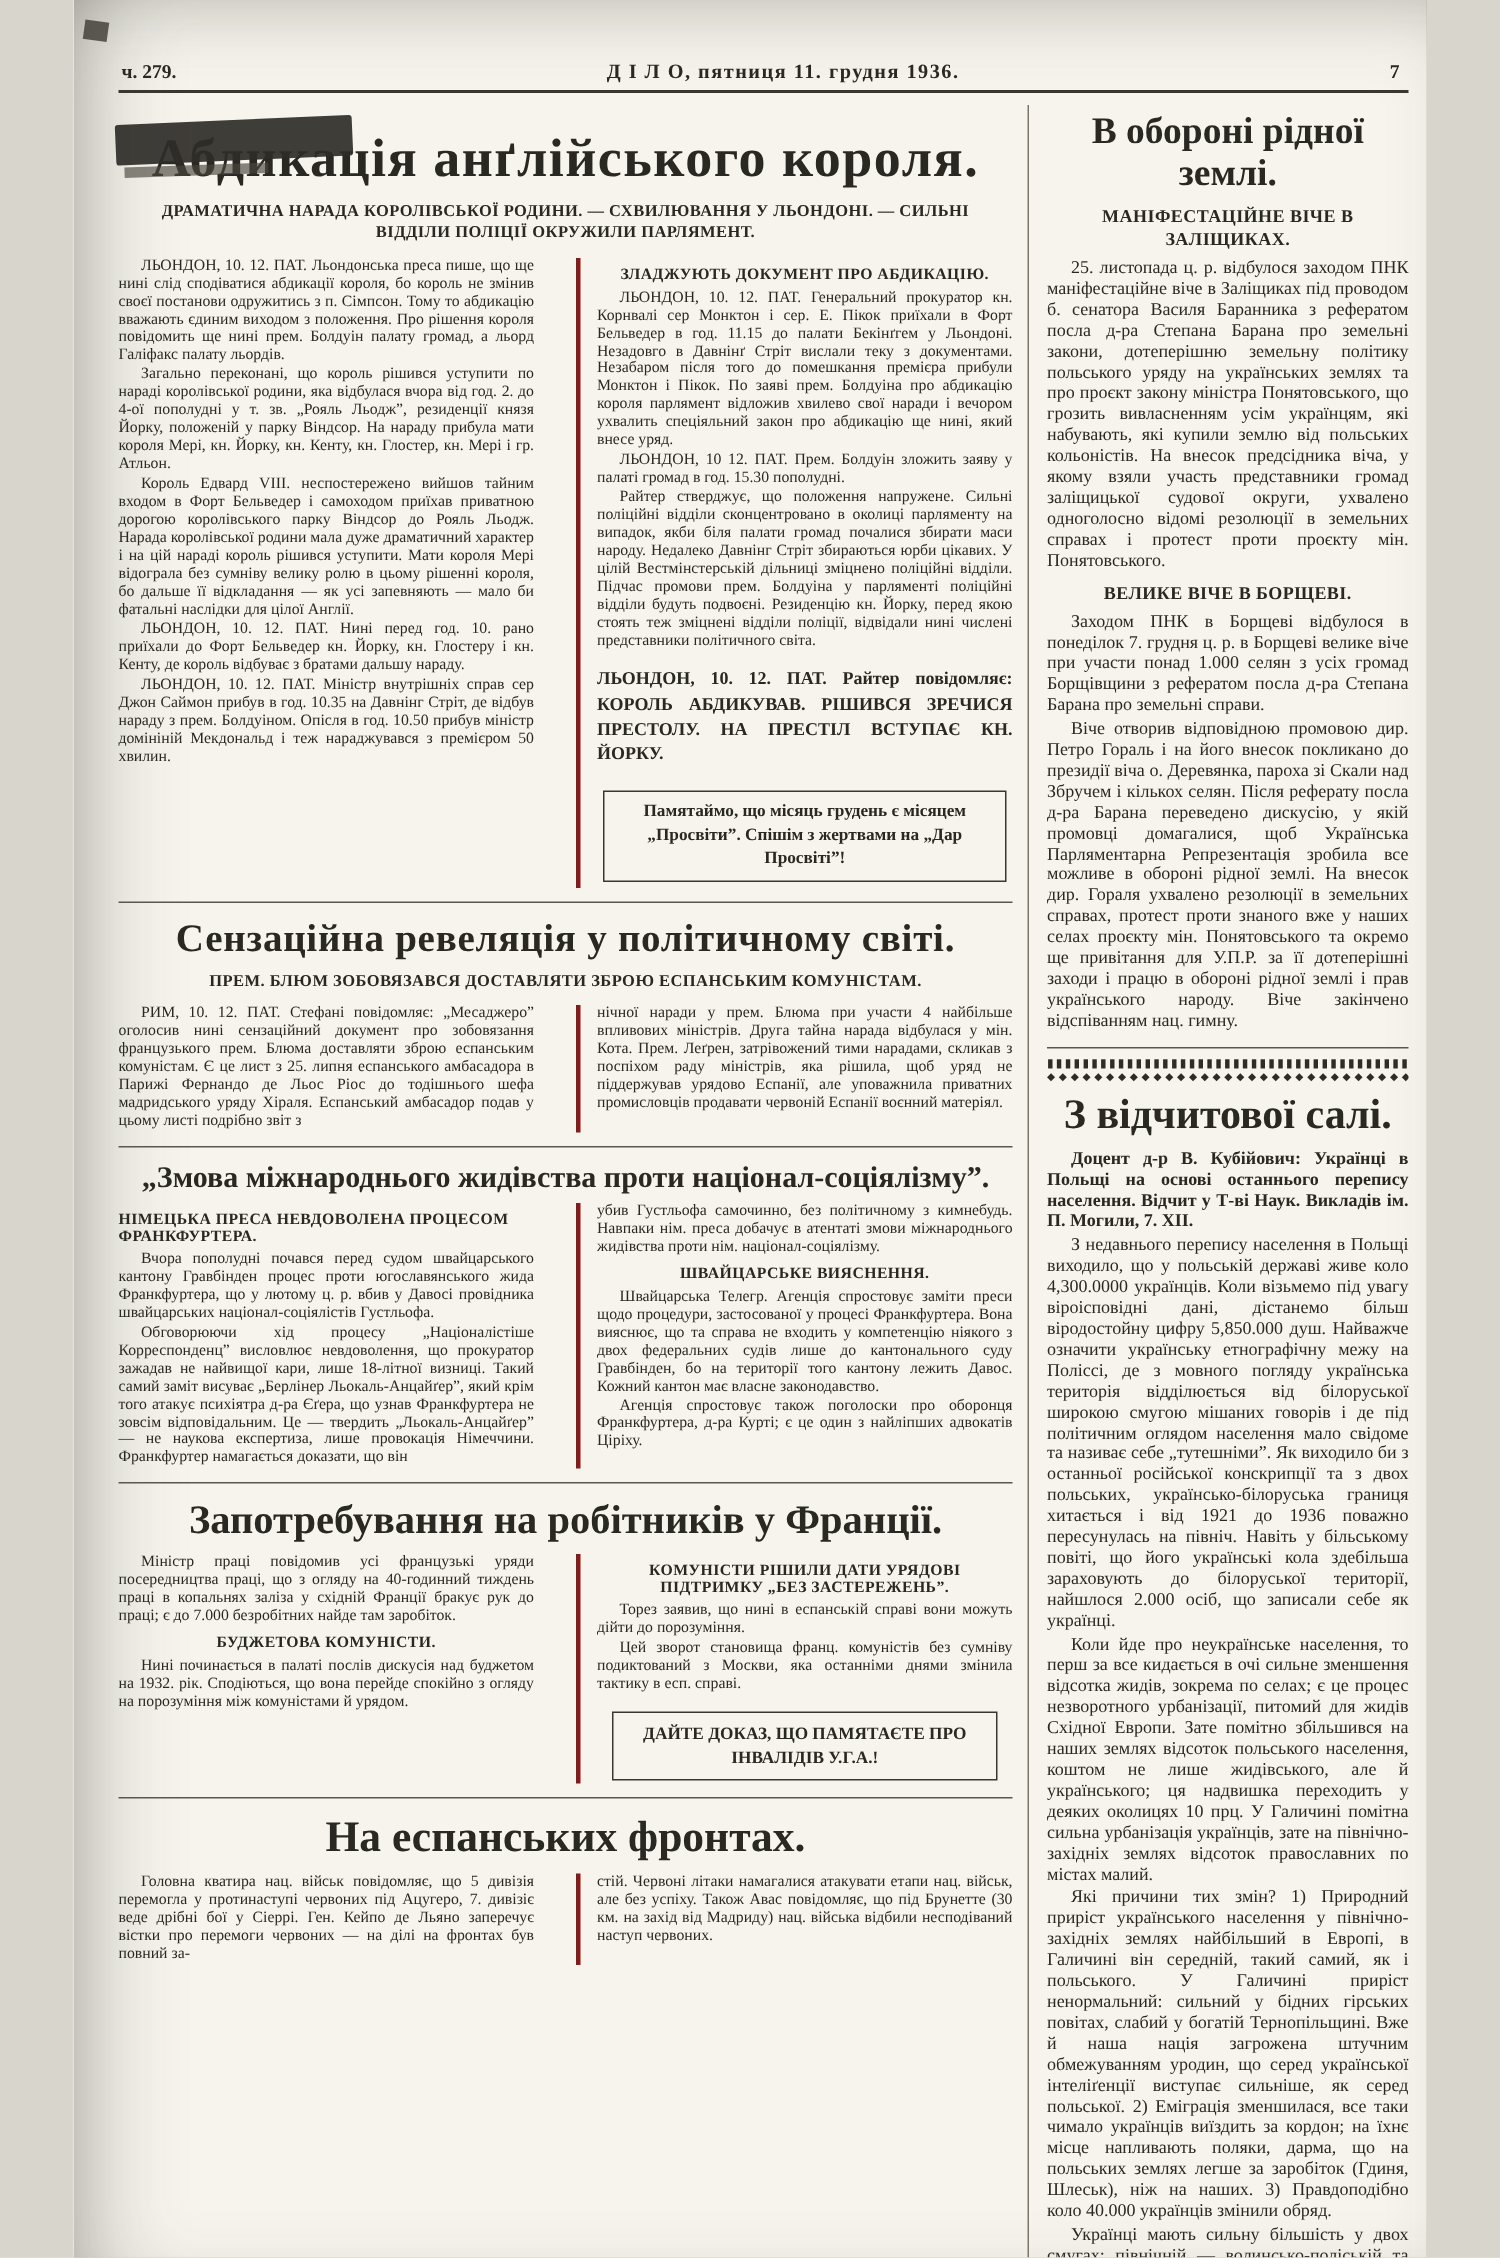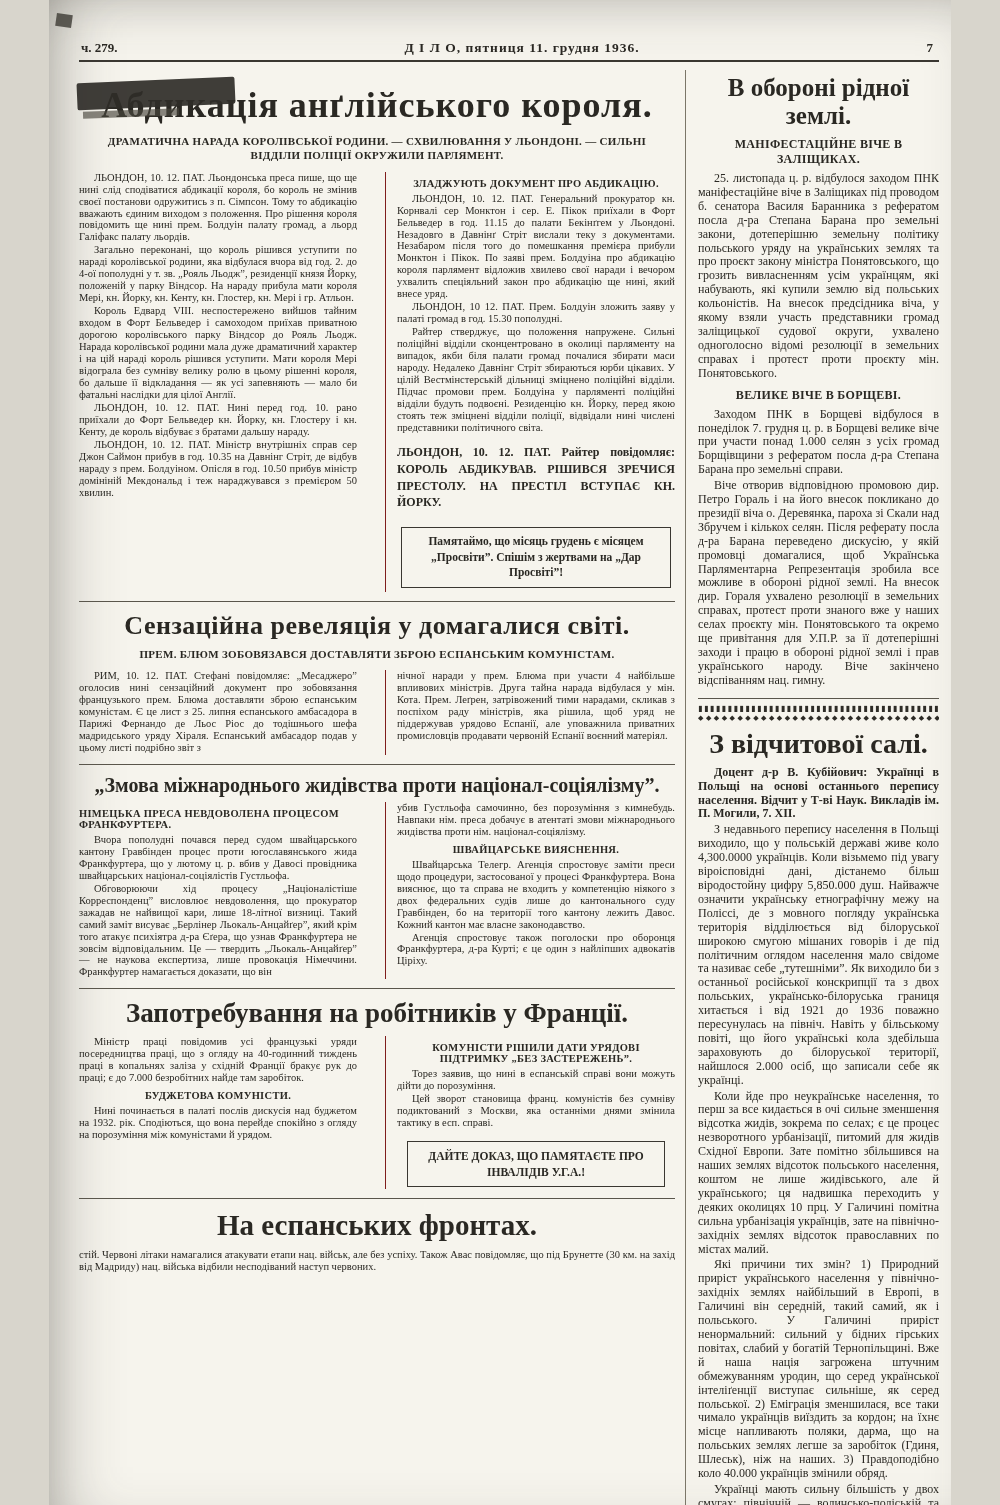--- a/index.html
+++ b/index.html
@@ -15,21 +15,21 @@
   .masthead .pageno{font-weight:bold;font-size:13px;}
 
   .content{display:flex;margin-top:8px;}
   .main{width:596px;}
   .side{flex:1;border-left:1px solid #7b7668;margin-left:10px;padding-left:12px;min-width:0;}
 
   .article + .article{border-top:1px solid #5a564c;margin-top:9px;padding-top:7px;}
 
   .twocol{display:flex;}
   .col{flex:1;min-width:0;}
-  .col + .col{border-left:1px solid #7f1d1d;margin-left:28px;padding-left:11px;}
+  .col + .col{border-left:3px solid #7f1d1d;margin-left:28px;padding-left:11px;}
 
   .b{font-size:10.5px;line-height:1.14;text-align:justify;text-indent:15px;margin:0 0 1px;}
   .sb{font-size:12px;line-height:1.16;text-align:justify;text-indent:16px;margin:0 0 2px;}
 
   .h-abd{font-size:36px;font-weight:bold;text-align:center;margin:14px 0 8px;letter-spacing:1px;}
   .h-rev{font-size:26px;font-weight:bold;text-align:center;margin:2px 0 6px;letter-spacing:.5px;}
   .h-consp{font-size:20px;font-weight:bold;text-align:center;margin:2px 0 5px;}
   .h-labor{font-size:27px;font-weight:bold;text-align:center;margin:2px 0 7px;}
   .h-fronts{font-size:29px;font-weight:bold;text-align:center;margin:3px 0 7px;}
   .h-def{font-size:25px;font-weight:bold;text-align:center;margin:4px 0 6px;}
@@ -93,42 +93,42 @@
               <p class="b">ЛЬОНДОН, 10. 12. ПАТ. Генеральний прокуратор кн. Корнвалі сер Монктон і сер. Е. Пікок приїхали в Форт Бельведер в год. 11.15 до палати Бекінґгем у Льондоні. Незадовго в Давнінґ Стріт вислали теку з документами. Незабаром після того до помешкання премієра прибули Монктон і Пікок. По заяві прем. Болдуіна про абдикацію короля парлямент відложив хвилево свої наради і вечором ухвалить спеціяльний закон про абдикацію ще нині, який внесе уряд.</p>
               <p class="b">ЛЬОНДОН, 10 12. ПАТ. Прем. Болдуін зложить заяву у палаті громад в год. 15.30 пополудні.</p>
               <p class="b">Райтер стверджує, що положення напружене. Сильні поліційні відділи сконцентровано в околиці парляменту на випадок, якби біля палати громад почалися збирати маси народу. Недалеко Давнінг Стріт збираються юрби цікавих. У цілій Вестмінстерській дільниці зміцнено поліційні відділи. Підчас промови прем. Болдуіна у парляменті поліційні відділи будуть подвоєні. Резиденцію кн. Йорку, перед якою стоять теж зміцнені відділи поліції, відвідали нині числені представники політичного світа.</p>
               <p class="announce">ЛЬОНДОН, 10. 12. ПАТ. Райтер повідомляє: КОРОЛЬ АБДИКУВАВ. РІШИВСЯ ЗРЕЧИСЯ ПРЕСТОЛУ. НА ПРЕСТІЛ ВСТУПАЄ КН. ЙОРКУ.</p>
               <div class="boxnote">Памятаймо, що місяць грудень є місяцем „Просвіти”. Спішім з жертвами на „Дар Просвіті”!</div>
             </div>
           </div>
         </div>
 
         <div class="article">
-          <div class="h-rev">Сензаційна ревеляція у домагалися світі.</div>
+          <div class="h-rev">Сензаційна ревеляція у політичному світі.</div>
           <div class="subhead">ПРЕМ. БЛЮМ ЗОБОВЯЗАВСЯ ДОСТАВЛЯТИ ЗБРОЮ ЕСПАНСЬКИМ КОМУНІСТАМ.</div>
           <div class="twocol">
             <div class="col">
               <p class="b">РИМ, 10. 12. ПАТ. Стефані повідомляє: „Месаджеро” оголосив нині сензаційний документ про зобовязання французького прем. Блюма доставляти зброю еспанським комуністам. Є це лист з 25. липня еспанського амбасадора в Парижі Фернандо де Льос Ріос до тодішнього шефа мадридського уряду Хіраля. Еспанський амбасадор подав у цьому листі подрібно звіт з</p>
             </div>
             <div class="col">
               <p class="b" style="text-indent:0;">нічної наради у прем. Блюма при участи 4 найбільше впливових міністрів. Друга тайна нарада відбулася у мін. Кота. Прем. Леґрен, затрівожений тими нарадами, скликав з поспіхом раду міністрів, яка рішила, щоб уряд не піддержував урядово Еспанії, але уповажнила приватних промисловців продавати червоній Еспанії воєнний матеріял.</p>
             </div>
           </div>
         </div>
 
         <div class="article">
           <div class="h-consp">„Змова міжнароднього жидівства проти націонал-соціялізму”.</div>
           <div class="twocol">
             <div class="col">
               <div class="minihead" style="text-align:left;">НІМЕЦЬКА ПРЕСА НЕВДОВОЛЕНА ПРОЦЕСОМ ФРАНКФУРТЕРА.</div>
               <p class="b">Вчора пополудні почався перед судом швайцарського кантону Гравбінден процес проти югославянського жида Франкфуртера, що у лютому ц. р. вбив у Давосі провідника швайцарських націонал-соціялістів Густльофа.</p>
               <p class="b">Обговорюючи хід процесу „Націоналістіше Корреспонденц” висловлює невдоволення, що прокуратор зажадав не найвищої кари, лише 18-літної визниці. Такий самий заміт висуває „Берлінер Льокаль-Анцайґер”, який крім того атакує психіятра д-ра Єґера, що узнав Франкфуртера не зовсім відповідальним. Це — твердить „Льокаль-Анцайґер” — не наукова експертиза, лише провокація Німеччини. Франкфуртер намагається доказати, що він</p>
             </div>
             <div class="col">
-              <p class="b" style="text-indent:0;">убив Густльофа самочинно, без порозуміння з кимнебудь. Навпаки нім. преса добачує в атентаті змови міжнароднього жидівства проти нім. націонал-соціялізму.</p>
+              <p class="b" style="text-indent:0;">убив Густльофа самочинно, без політичному з кимнебудь. Навпаки нім. преса добачує в атентаті змови міжнароднього жидівства проти нім. націонал-соціялізму.</p>
               <div class="minihead">ШВАЙЦАРСЬКЕ ВИЯСНЕННЯ.</div>
               <p class="b">Швайцарська Телегр. Агенція спростовує заміти преси щодо процедури, застосованої у процесі Франкфуртера. Вона вияснює, що та справа не входить у компетенцію ніякого з двох федеральних судів лише до кантонального суду Гравбінден, бо на території того кантону лежить Давос. Кожний кантон має власне законодавство.</p>
               <p class="b">Агенція спростовує також поголоски про оборонця Франкфуртера, д-ра Курті; є це один з найліпших адвокатів Ціріху.</p>
             </div>
           </div>
         </div>
 
         <div class="article">
           <div class="h-labor">Запотребування на робітників у Франції.</div>
           <div class="twocol">
@@ -142,20 +142,23 @@
               <p class="b">Торез заявив, що нині в еспанській справі вони можуть дійти до порозуміння.</p>
               <p class="b">Цей зворот становища франц. комуністів без сумніву подиктований з Москви, яка останніми днями змінила тактику в есп. справі.</p>
               <div class="boxnote2">ДАЙТЕ ДОКАЗ, ЩО ПАМЯТАЄТЕ ПРО ІНВАЛІДІВ У.Г.А.!</div>
             </div>
           </div>
         </div>
 
         <div class="article">
           <div class="h-fronts">На еспанських фронтах.</div>
           <div class="twocol">
+            <div class="col">
+              <p class="b">Головна кватира нац. військ повідомляє, що 5 дивізія перемогла у протинаступі червоних під Ацугеро, 7. дивізіє веде дрібні бої у Сіеррі. Ген. Кейпо де Льяно заперечує вістки про перемоги червоних — на ділі на фронтах був повний за-</p>
+            </div>
             <div class="col">
               <p class="b" style="text-indent:0;">стій. Червоні літаки намагалися атакувати етапи нац. військ, але без успіху. Також Авас повідомляє, що під Брунетте (30 км. на захід від Мадриду) нац. війська відбили несподіваний наступ червоних.</p>
             </div>
           </div>
         </div>
 
       </div>
 
       <div class="side">
 

